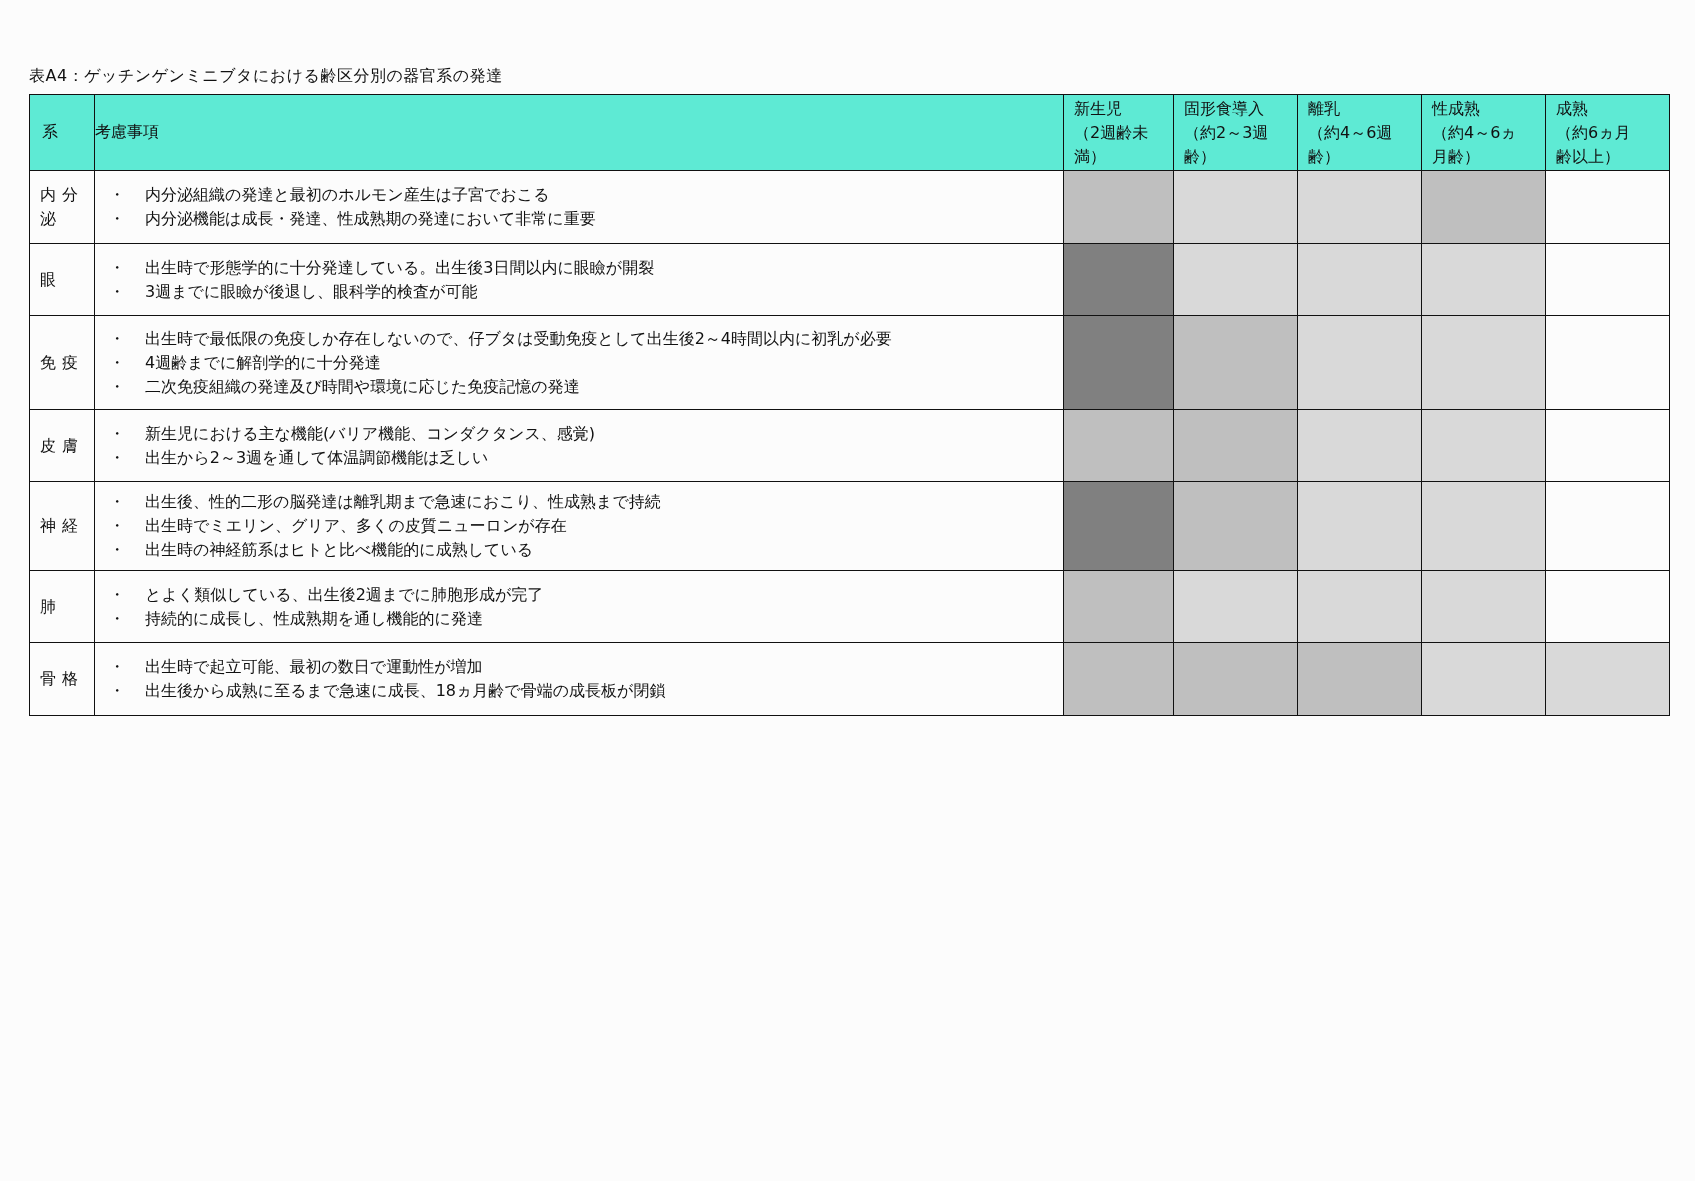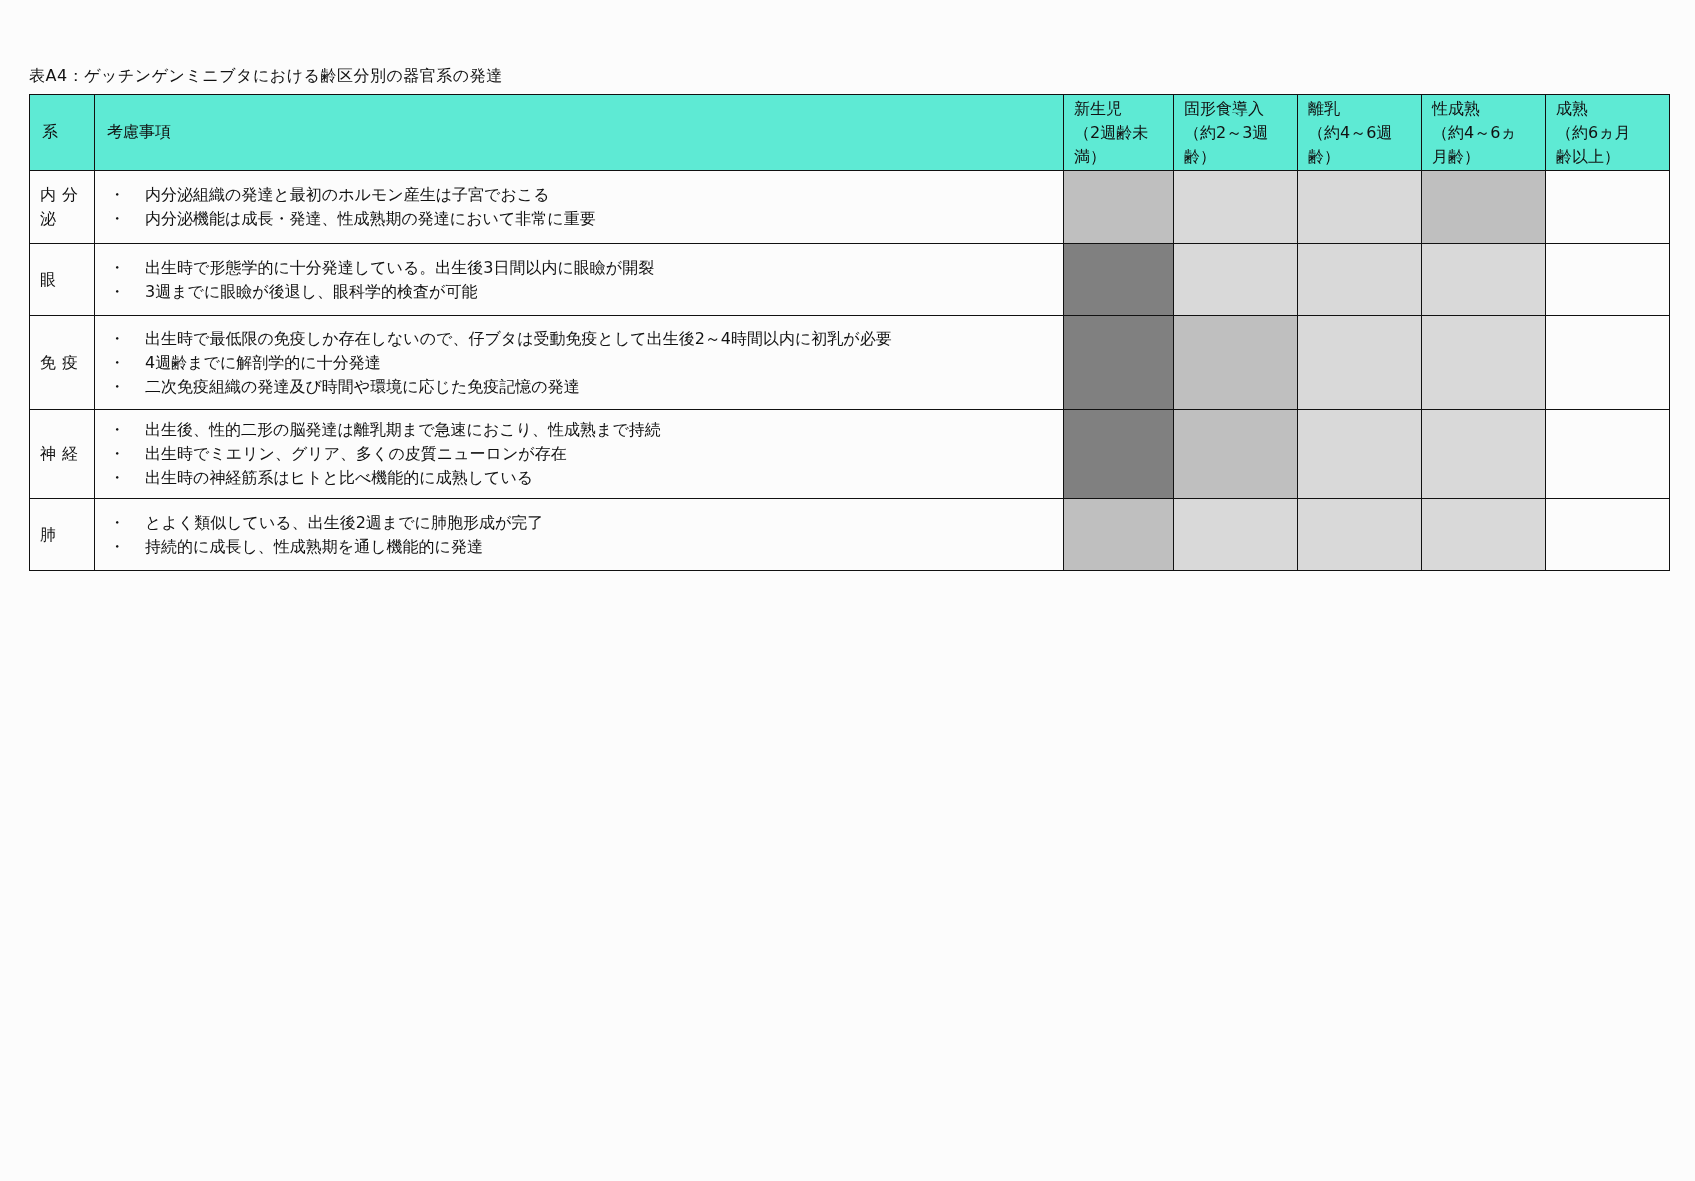--- a/index.html
+++ b/index.html
@@ -24,21 +24,21 @@
   }
   td, th {
     border: 1.5px solid #111;
     padding: 0;
     vertical-align: middle;
     font-weight: normal;
     text-align: left;
   }
   thead th { background: #5eead4; height: 73px; }
   thead th.sys { padding-left: 12px; }
-  thead th.con { padding-left: 12px; }
+  thead th.con { }
   thead th.age { vertical-align: top; padding: 2px 4px 0 10px; line-height: 24px; }
   td.sys { padding: 0 6px 0 10px; line-height: 24px; letter-spacing: 6px; }
   td.con { padding: 0 8px 0 14px; line-height: 24px; }
   .bullet-line { display: flex; }
   .bullet { width: 36px; flex: none; }
   .shade-D { background: #808080; }
   .shade-M { background: #bfbfbf; }
   .shade-L { background: #d9d9d9; }
   .shade-W { background: #fcfcfc; }
 </style>
@@ -140,20 +140,38 @@
             <span class="bullet">・</span>
             <span>二次免疫組織の発達及び時間や環境に応じた免疫記憶の発達</span>
           </div>
         </td>
         <td class="shade-D" style="background: rgb(128, 128, 128);"></td>
         <td class="shade-M" style="background: rgb(191, 191, 191);"></td>
         <td class="shade-L" style="background: rgb(217, 217, 217);"></td>
         <td class="shade-L" style="background: rgb(217, 217, 217);"></td>
         <td class="shade-W" style="background: rgb(252, 252, 252);"></td>
       </tr>
+      <tr style="height: 72px;">
+        <td class="sys">皮膚</td>
+        <td class="con">
+          <div class="bullet-line">
+            <span class="bullet">・</span>
+            <span>新生児における主な機能(バリア機能、コンダクタンス、感覚)</span>
+          </div>
+          <div class="bullet-line">
+            <span class="bullet">・</span>
+            <span>出生から2～3週を通して体温調節機能は乏しい</span>
+          </div>
+        </td>
+        <td class="shade-M" style="background: rgb(191, 191, 191);"></td>
+        <td class="shade-M" style="background: rgb(191, 191, 191);"></td>
+        <td class="shade-L" style="background: rgb(217, 217, 217);"></td>
+        <td class="shade-L" style="background: rgb(217, 217, 217);"></td>
+        <td class="shade-W" style="background: rgb(252, 252, 252);"></td>
+      </tr>
       <tr style="height: 89px;">
         <td class="sys">神経</td>
         <td class="con">
           <div class="bullet-line">
             <span class="bullet">・</span>
             <span>出生後、性的二形の脳発達は離乳期まで急速におこり、性成熟まで持続</span>
           </div>
           <div class="bullet-line">
             <span class="bullet">・</span>
             <span>出生時でミエリン、グリア、多くの皮質ニューロンが存在</span>
@@ -179,15 +197,33 @@
           <div class="bullet-line">
             <span class="bullet">・</span>
             <span>持続的に成長し、性成熟期を通し機能的に発達</span>
           </div>
         </td>
         <td class="shade-M" style="background: rgb(191, 191, 191);"></td>
         <td class="shade-L" style="background: rgb(217, 217, 217);"></td>
         <td class="shade-L" style="background: rgb(217, 217, 217);"></td>
         <td class="shade-L" style="background: rgb(217, 217, 217);"></td>
         <td class="shade-W" style="background: rgb(252, 252, 252);"></td>
+      </tr>
+      <tr style="height: 73px;">
+        <td class="sys">骨格</td>
+        <td class="con">
+          <div class="bullet-line">
+            <span class="bullet">・</span>
+            <span>出生時で起立可能、最初の数日で運動性が増加</span>
+          </div>
+          <div class="bullet-line">
+            <span class="bullet">・</span>
+            <span>出生後から成熟に至るまで急速に成長、18ヵ月齢で骨端の成長板が閉鎖</span>
+          </div>
+        </td>
+        <td class="shade-M" style="background: rgb(191, 191, 191);"></td>
+        <td class="shade-M" style="background: rgb(191, 191, 191);"></td>
+        <td class="shade-M" style="background: rgb(191, 191, 191);"></td>
+        <td class="shade-L" style="background: rgb(217, 217, 217);"></td>
+        <td class="shade-L" style="background: rgb(217, 217, 217);"></td>
       </tr>
     </tbody>
 </table>
 
 </body></html>

